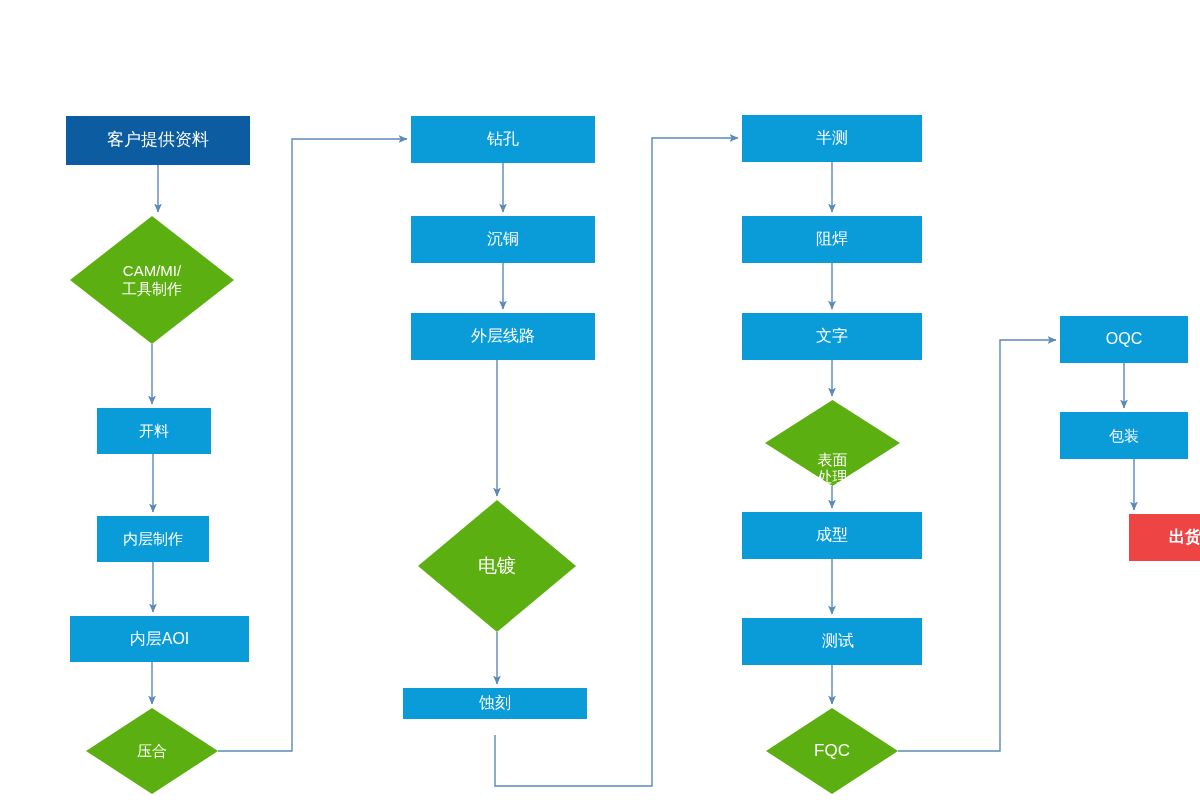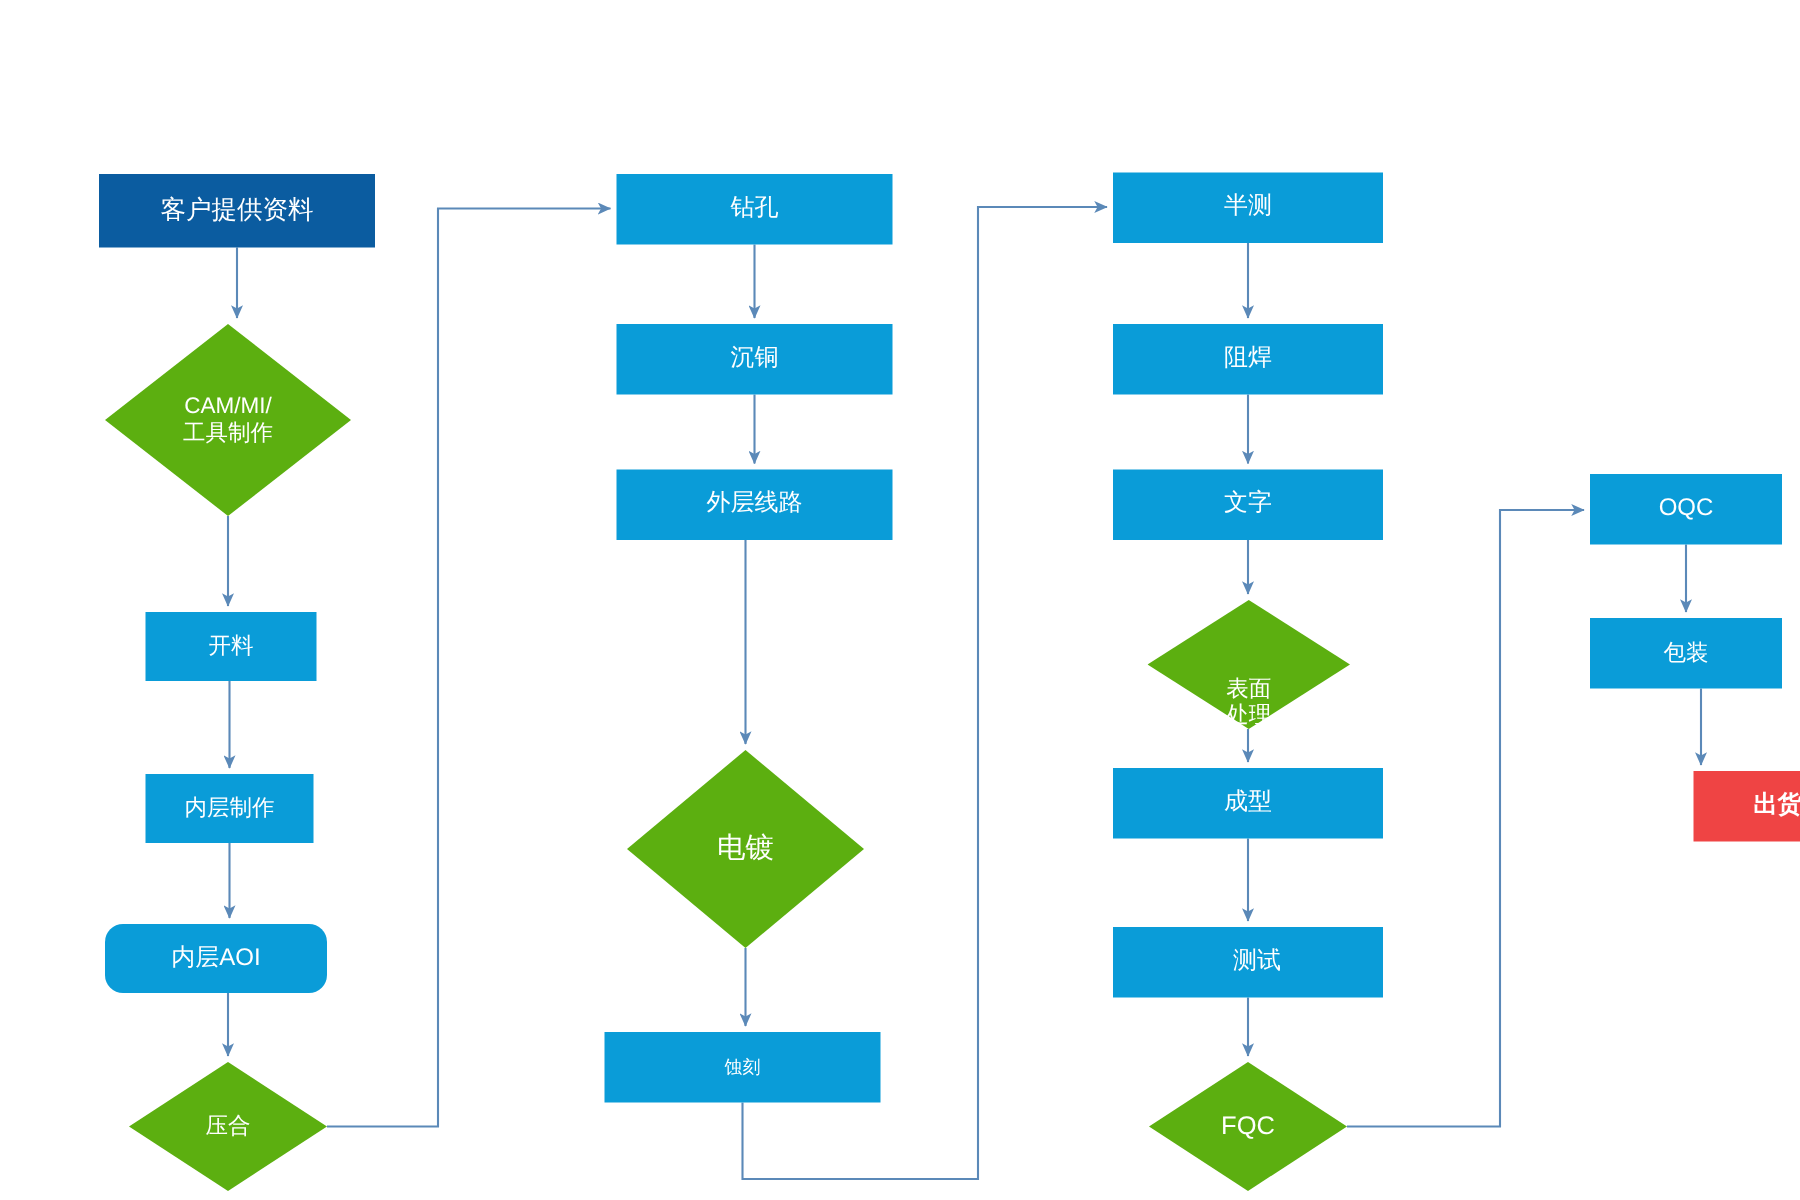--- a/index.html
+++ b/index.html
@@ -94,31 +94,31 @@
       </g>
   </svg>
   <div id="node-layer">
       <div class="node rect" style="left: 66px; top: 68px; width: 184px; height: 49px; font-size: 17px; font-weight: 400; color: rgb(255, 255, 255); background: rgb(11, 92, 160);"><span class="label">客户提供资料</span></div>
       <div class="node diamond" style="left: 70px; top: 168px; width: 164px; height: 128px; font-size: 15px; font-weight: 400; color: rgb(255, 255, 255);"><svg class="dia-shape" viewBox="0 0 100 100" preserveAspectRatio="none">
           <polygon points="50,0 100,50 50,100 0,50" fill="#5CAF10"></polygon>
         </svg><span class="label">CAM/MI/
 工具制作</span></div>
       <div class="node rect" style="left: 97px; top: 360px; width: 114px; height: 46px; font-size: 15px; font-weight: 400; color: rgb(255, 255, 255); background: rgb(10, 156, 216);"><span class="label">开料</span></div>
       <div class="node rect" style="left: 97px; top: 468px; width: 112px; height: 46px; font-size: 15px; font-weight: 400; color: rgb(255, 255, 255); background: rgb(10, 156, 216);"><span class="label">内层制作</span></div>
-      <div class="node rect" style="left: 70px; top: 568px; width: 148px; height: 46px; font-size: 16px; font-weight: 400; color: rgb(255, 255, 255); background: rgb(10, 156, 216); border-radius: 12px;"><span class="label">内层AOI</span></div>
+      <div class="node rect" style="left: 70px; top: 568px; width: 179px; height: 46px; font-size: 16px; font-weight: 400; color: rgb(255, 255, 255); background: rgb(10, 156, 216);"><span class="label">内层AOI</span></div>
       <div class="node diamond" style="left: 86px; top: 660px; width: 132px; height: 86px; font-size: 15px; font-weight: 400; color: rgb(255, 255, 255);"><svg class="dia-shape" viewBox="0 0 100 100" preserveAspectRatio="none">
           <polygon points="50,0 100,50 50,100 0,50" fill="#5CAF10"></polygon>
         </svg><span class="label">压合</span></div>
       <div class="node rect" style="left: 411px; top: 68px; width: 184px; height: 47px; font-size: 16px; font-weight: 400; color: rgb(255, 255, 255); background: rgb(10, 156, 216);"><span class="label">钻孔</span></div>
       <div class="node rect" style="left: 411px; top: 168px; width: 184px; height: 47px; font-size: 16px; font-weight: 400; color: rgb(255, 255, 255); background: rgb(10, 156, 216);"><span class="label">沉铜</span></div>
       <div class="node rect" style="left: 411px; top: 265px; width: 184px; height: 47px; font-size: 16px; font-weight: 400; color: rgb(255, 255, 255); background: rgb(10, 156, 216);"><span class="label">外层线路</span></div>
       <div class="node diamond" style="left: 418px; top: 452px; width: 158px; height: 132px; font-size: 19px; font-weight: 400; color: rgb(255, 255, 255);"><svg class="dia-shape" viewBox="0 0 100 100" preserveAspectRatio="none">
           <polygon points="50,0 100,50 50,100 0,50" fill="#5CAF10"></polygon>
         </svg><span class="label">电镀</span></div>
-      <div class="node rect" style="left: 403px; top: 640px; width: 184px; height: 47px; font-size: 12px; font-weight: 400; color: rgb(255, 255, 255); background: rgb(10, 156, 216);"><span class="label">蚀刻</span></div>
+      <div class="node rect" style="left: 403px; top: 640px; width: 184px; height: 31px; font-size: 16px; font-weight: 400; color: rgb(255, 255, 255); background: rgb(10, 156, 216);"><span class="label">蚀刻</span></div>
       <div class="node rect" style="left: 742px; top: 67px; width: 180px; height: 47px; font-size: 16px; font-weight: 400; color: rgb(255, 255, 255); background: rgb(10, 156, 216);"><span class="label">半测</span></div>
       <div class="node rect" style="left: 742px; top: 168px; width: 180px; height: 47px; font-size: 16px; font-weight: 400; color: rgb(255, 255, 255); background: rgb(10, 156, 216);"><span class="label">阻焊</span></div>
       <div class="node rect" style="left: 742px; top: 265px; width: 180px; height: 47px; font-size: 16px; font-weight: 400; color: rgb(255, 255, 255); background: rgb(10, 156, 216);"><span class="label">文字</span></div>
       <div class="node diamond" style="left: 765px; top: 352px; width: 135px; height: 86px; font-size: 15px; font-weight: 400; color: rgb(255, 255, 255); align-items: flex-end;"><svg class="dia-shape" viewBox="0 0 100 100" preserveAspectRatio="none">
           <polygon points="50,0 100,50 50,100 0,50" fill="#5CAF10"></polygon>
         </svg><span class="label">表面
 处理</span></div>
       <div class="node rect" style="left: 742px; top: 464px; width: 180px; height: 47px; font-size: 16px; font-weight: 400; color: rgb(255, 255, 255); background: rgb(10, 156, 216);"><span class="label">成型</span></div>
       <div class="node rect" style="left: 742px; top: 570px; width: 180px; height: 47px; font-size: 16px; font-weight: 400; color: rgb(255, 255, 255); background: rgb(10, 156, 216); padding-left: 12px;"><span class="label">测试</span></div>
       <div class="node diamond" style="left: 766px; top: 660px; width: 132px; height: 86px; font-size: 17px; font-weight: 400; color: rgb(255, 255, 255);"><svg class="dia-shape" viewBox="0 0 100 100" preserveAspectRatio="none">

